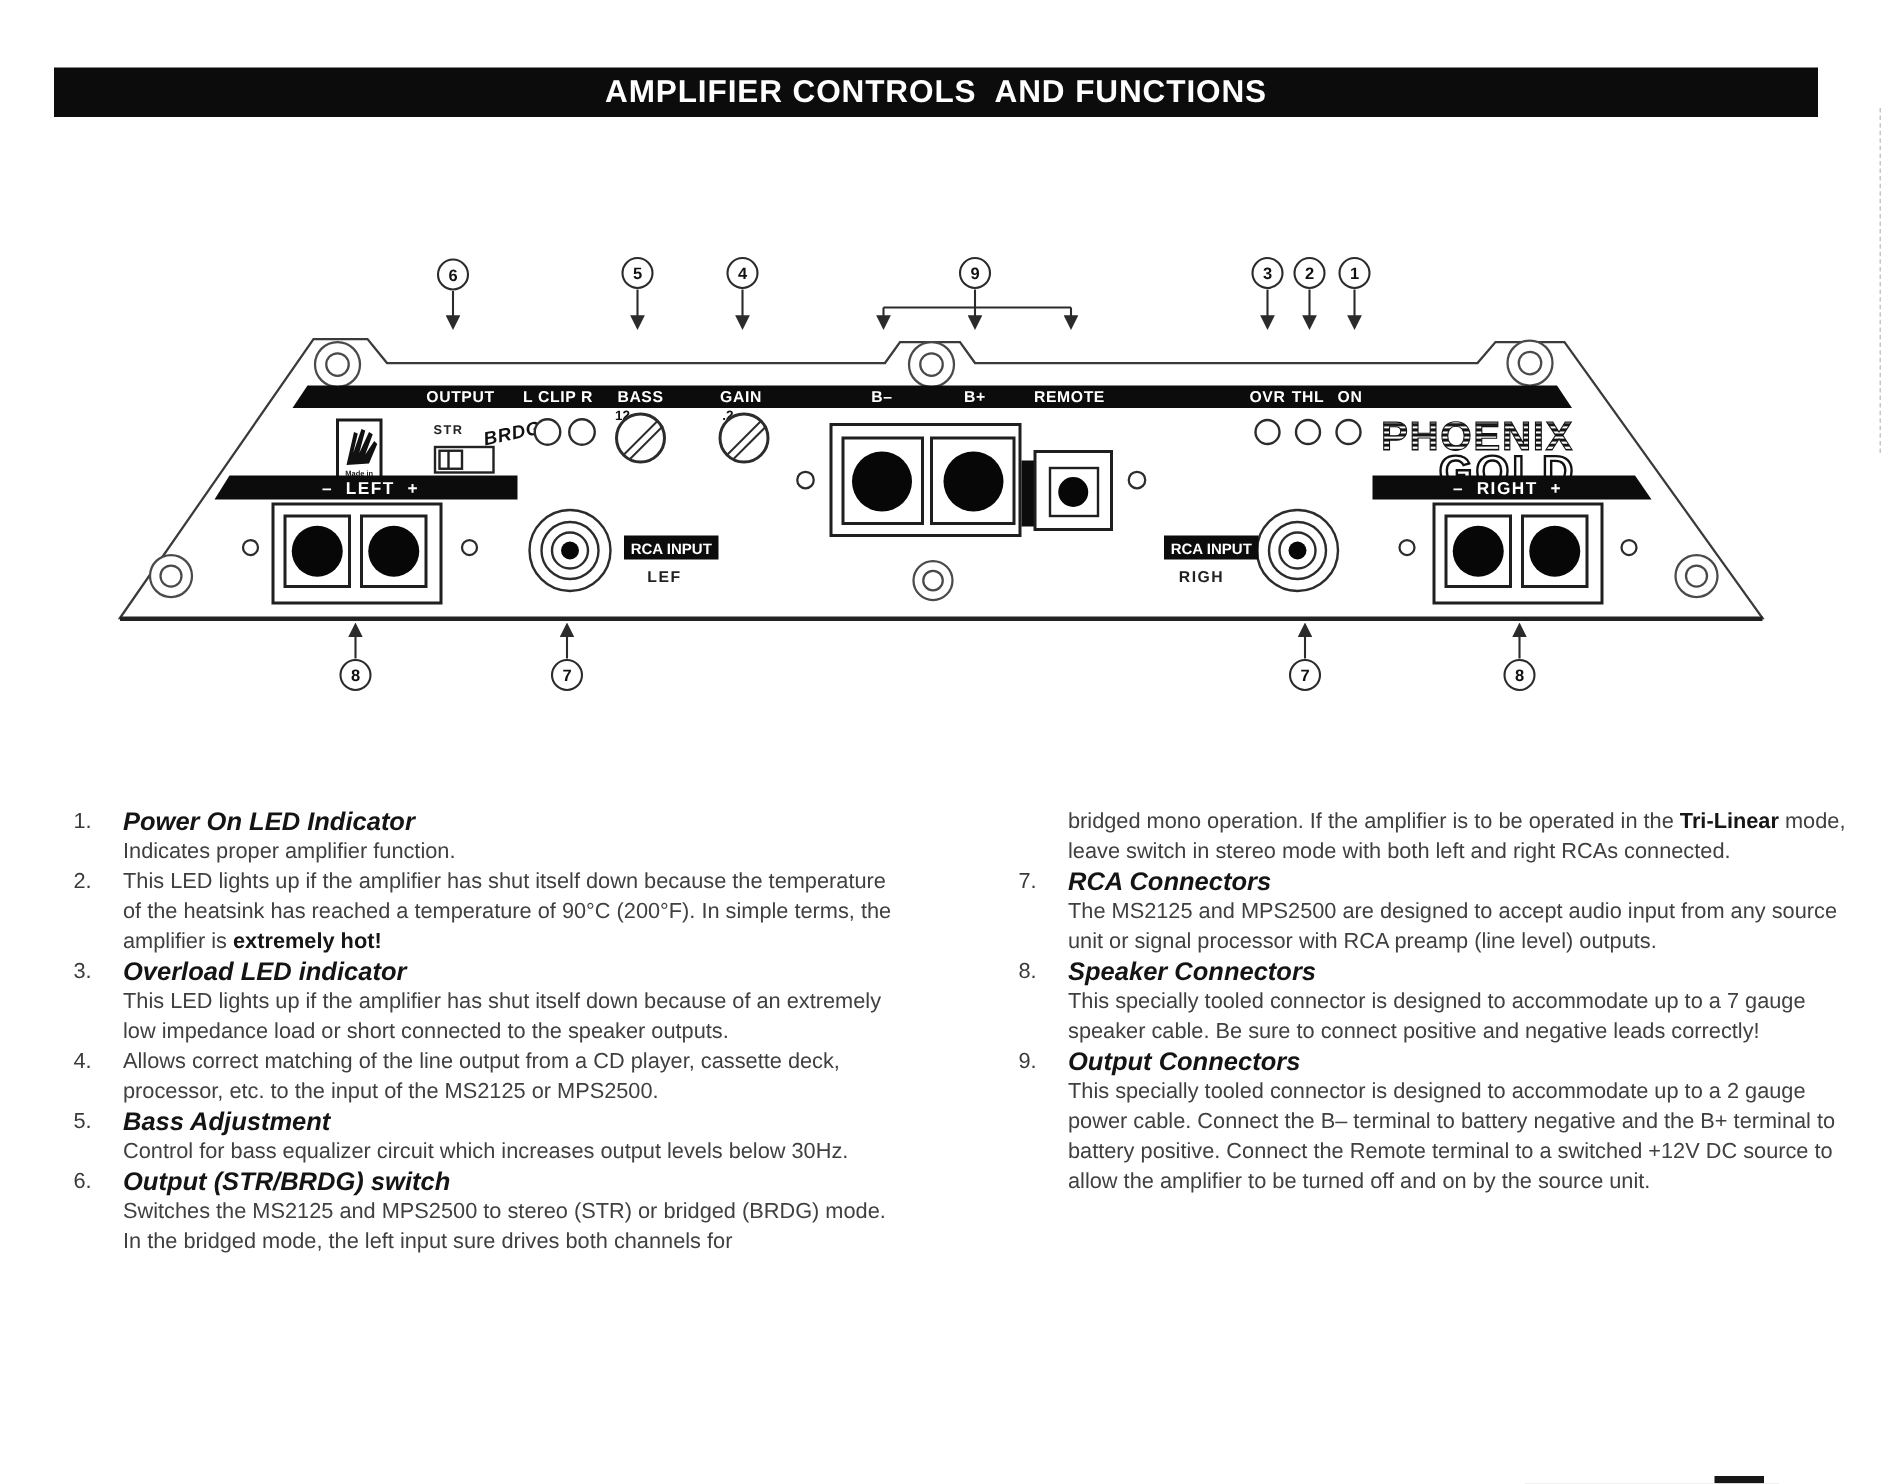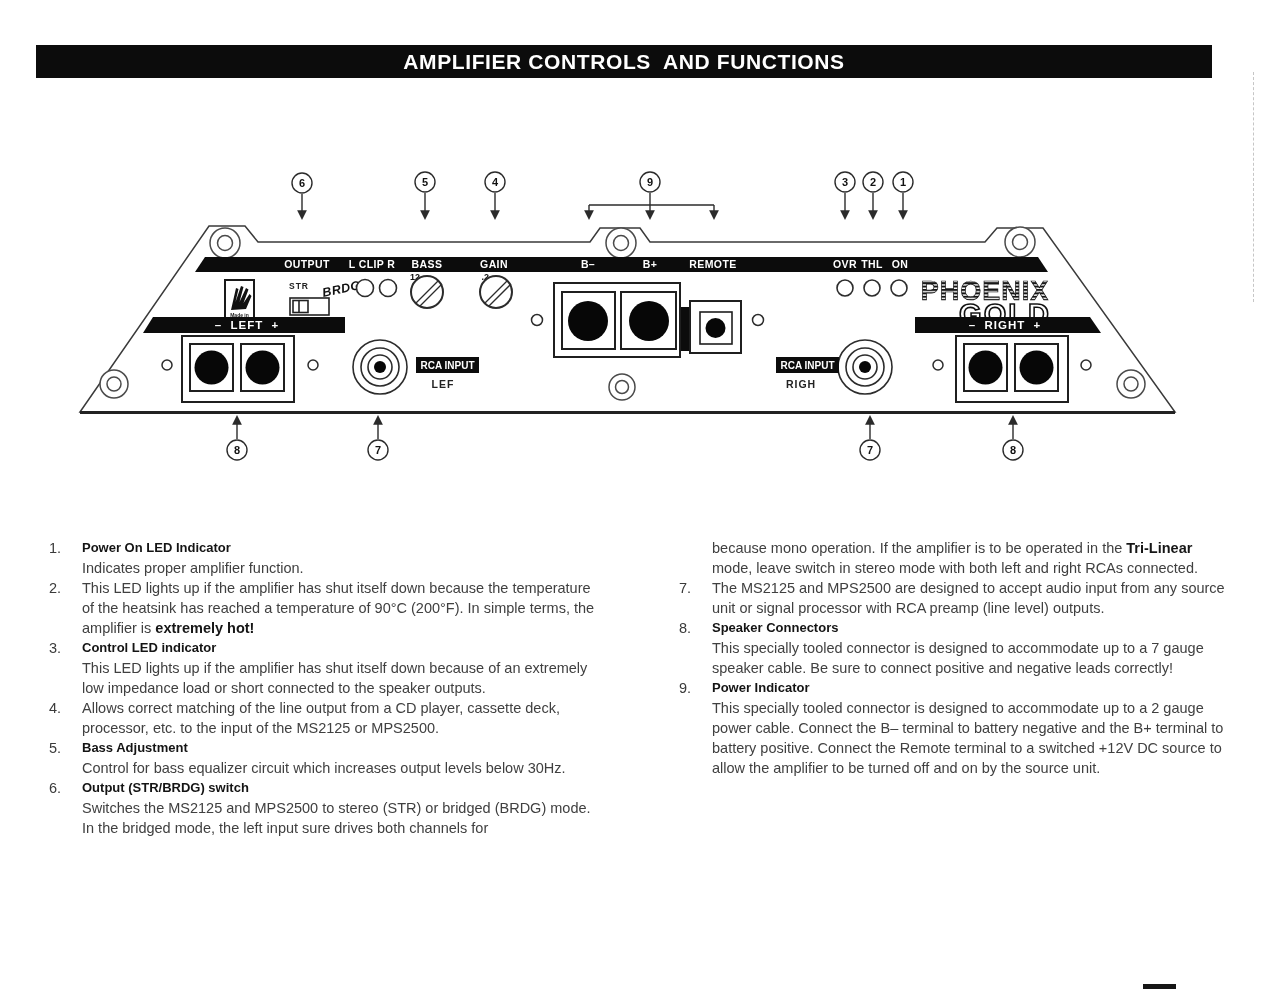--- a/index.html
+++ b/index.html
@@ -11,21 +11,21 @@
   .fold-line{position:absolute;left:1253px;top:72px;height:230px;width:0;border-left:1px dashed #c6c6c6;}
   .page-mark{position:absolute;left:1143px;top:984px;width:33px;height:5px;background:#161616;}
   svg.diagram{position:absolute;left:0;top:0;}
   svg.diagram text{font-family:"Liberation Sans", sans-serif;white-space:pre;}
   .col{position:absolute;top:538px;width:556px;}
   .col-left{left:49px;}
   .col-right{left:679px;}
   .item{display:flex;}
   .item .num{flex:none;width:33px;font-size:14.5px;line-height:20px;color:#3a3a3a;}
   .item .body{flex:1;}
-  .item .title{font-weight:bold;font-size:13px;line-height:20px;color:#141414;}
+  .item .title{font-weight:bold;font-size:17px;line-height:20px;color:#141414;font-style:italic;}
   .item .desc{font-size:14.5px;line-height:20px;color:#404040;}
   .item .desc b{color:#161616;}
 </style>
 </head>
 <body>
 
 <div class="page">
 
   <div class="header-bar">
     <span class="header-title">AMPLIFIER CONTROLS  AND FUNCTIONS</span>
@@ -270,21 +270,21 @@
       </div>
       <div class="item">
         <span class="num">2.</span>
         <div class="body">
           <div class="desc"><span>This LED lights up if the amplifier has shut itself down because the temperature of the heatsink has reached a temperature of 90°C (200°F). In simple terms, the amplifier is </span><b>extremely hot!</b></div>
         </div>
       </div>
       <div class="item">
         <span class="num">3.</span>
         <div class="body">
-          <div class="title">Control LED indicator</div>
+          <div class="title">Overload LED indicator</div>
           <div class="desc"><span>This LED lights up if the amplifier has shut itself down because of an extremely low impedance load or short connected to the speaker outputs.</span></div>
         </div>
       </div>
       <div class="item">
         <span class="num">4.</span>
         <div class="body">
           <div class="desc"><span>Allows correct matching of the line output from a CD player, cassette deck, processor, etc. to the input of the MS2125 or MPS2500.</span></div>
         </div>
       </div>
       <div class="item">
@@ -299,39 +299,40 @@
         <div class="body">
           <div class="title">Output (STR/BRDG) switch</div>
           <div class="desc"><span>Switches the MS2125 and MPS2500 to stereo (STR) or bridged (BRDG) mode. In the bridged mode, the left input sure drives both channels for</span></div>
         </div>
       </div>
     </div>
   <div class="col col-right">
       <div class="item">
         <span class="num"></span>
         <div class="body">
-          <div class="desc"><span>because mono operation. If the amplifier is to be operated in the </span><b>Tri-Linear</b><span> mode, leave switch in stereo mode with both left and right RCAs connected.</span></div>
+          <div class="desc"><span>bridged mono operation. If the amplifier is to be operated in the </span><b>Tri-Linear</b><span> mode, leave switch in stereo mode with both left and right RCAs connected.</span></div>
         </div>
       </div>
       <div class="item">
         <span class="num">7.</span>
         <div class="body">
+          <div class="title">RCA Connectors</div>
           <div class="desc"><span>The MS2125 and MPS2500 are designed to accept audio input from any source unit or signal processor with RCA preamp (line level) outputs.</span></div>
         </div>
       </div>
       <div class="item">
         <span class="num">8.</span>
         <div class="body">
           <div class="title">Speaker Connectors</div>
           <div class="desc"><span>This specially tooled connector is designed to accommodate up to a 7 gauge speaker cable. Be sure to connect positive and negative leads correctly!</span></div>
         </div>
       </div>
       <div class="item">
         <span class="num">9.</span>
         <div class="body">
-          <div class="title">Power Indicator</div>
+          <div class="title">Output Connectors</div>
           <div class="desc"><span>This specially tooled connector is designed to accommodate up to a 2 gauge power cable. Connect the B– terminal to battery negative and the B+ terminal to battery positive. Connect the Remote terminal to a switched +12V DC source to allow the amplifier to be turned off and on by the source unit.</span></div>
         </div>
       </div>
     </div>
 
   <div class="page-mark"></div>
 </div>
 
 </body></html>

